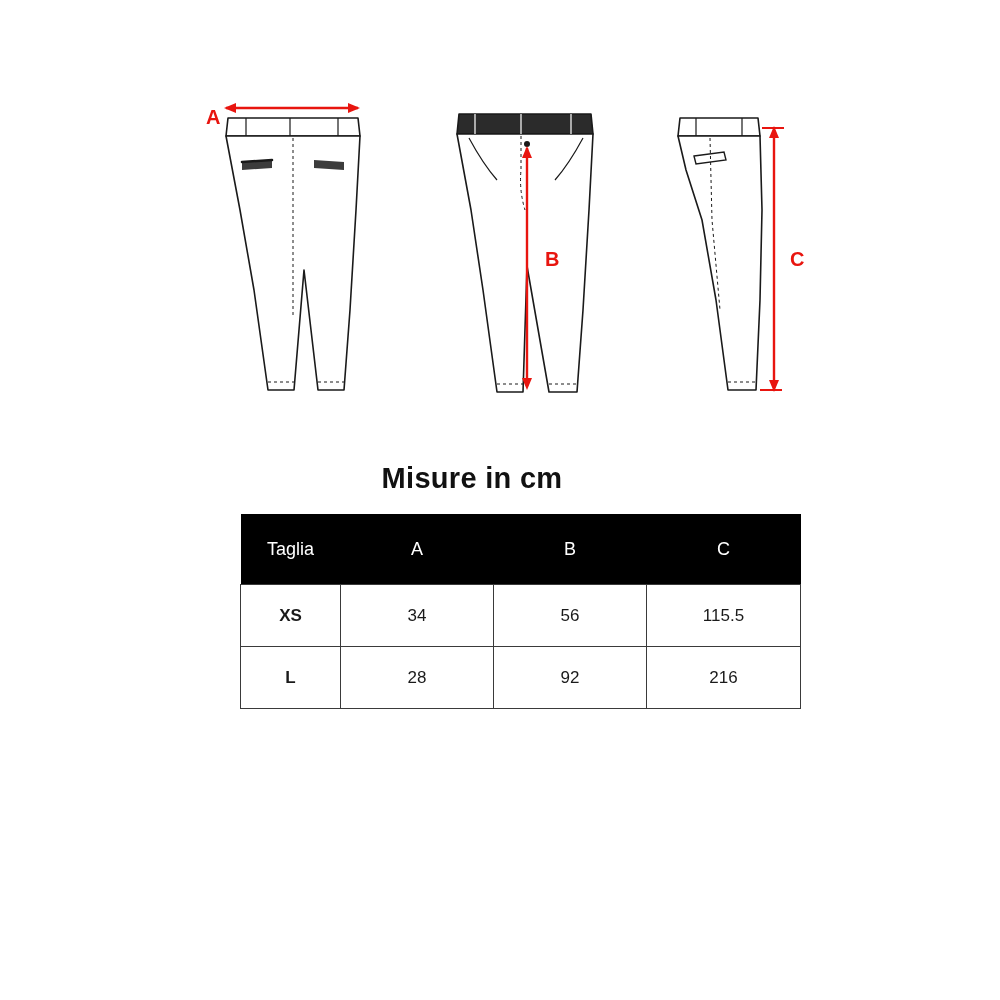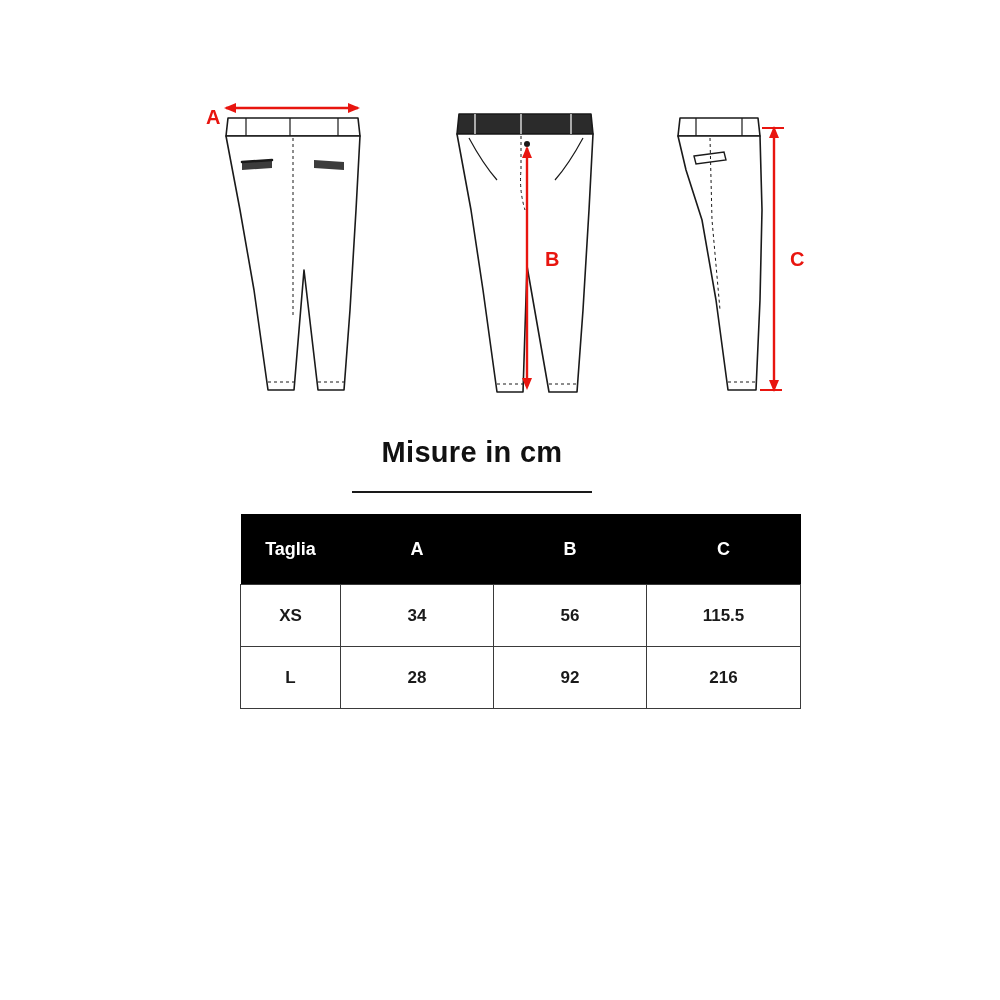--- a/index.html
+++ b/index.html
@@ -48,21 +48,21 @@
     font-size: 20px;
     color: #e8150f;
     letter-spacing: 0.5px;
   }
   .label-a { left: 206px; top: 104px; }
 
   
   .title-block {
     position: absolute;
     left: 0;
-    top: 436px;
+    top: 462px;
     width: 944px;
     text-align: center;
   }
   .title {
     font-family: "Liberation Sans", sans-serif;
     font-weight: bold;
     font-size: 29px;
     color: #111111;
     letter-spacing: 0.3px;
     margin: 0;
@@ -89,31 +89,31 @@
   table.size-table th,
   table.size-table td {
     text-align: center;
     vertical-align: middle;
     font-family: "Liberation Sans", sans-serif;
   }
   table.size-table thead th {
     background: #000000;
     color: #ffffff;
     font-size: 18px;
-    font-weight: bold;
+    font-weight: normal;
     height: 68px;
     border: none;
   }
   table.size-table tbody td {
     background: #ffffff;
     color: #1a1a1a;
     font-size: 17px;
     height: 59px;
     border: 1px solid #3a3a3a;
-    font-weight: bold;
+    font-weight: normal;
   }
   table.size-table tbody td.size-cell {
     font-weight: bold;
   }
   table.size-table col.c-size { width: 100px; }
   table.size-table col.c-a { width: 153px; }
   table.size-table col.c-b { width: 153px; }
   table.size-table col.c-c { width: 154px; }
 </style>
 </head>

